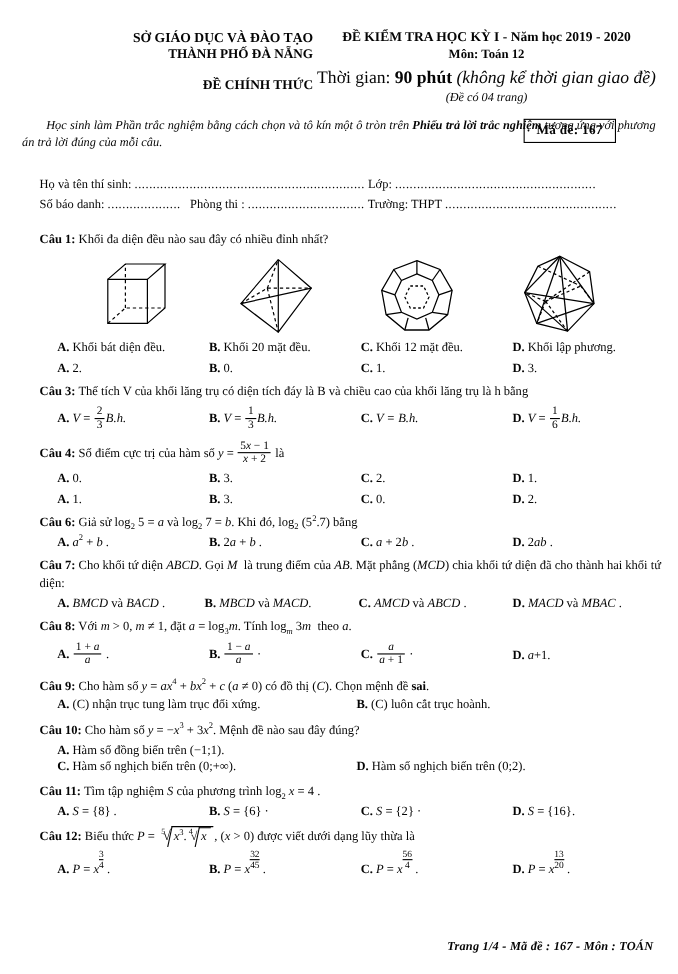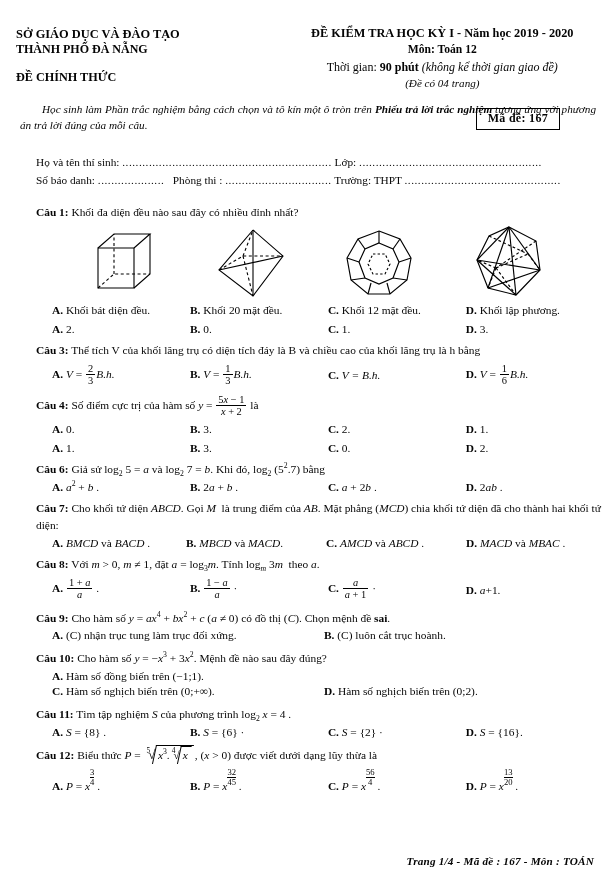--- a/index.html
+++ b/index.html
@@ -10,29 +10,29 @@
     font-family: "Liberation Serif", serif;
     color: #050505;
     font-size: 11.4px;
     position: relative;
     overflow: hidden;
   }
   .page { padding: 26px 16px 0 16px; position: relative; height: 885px; }
 
   
   .hdr { display: flex; width: 100%; }
-  .hdr-left { width: 46%; text-align: left; padding-top: 1px; font-family: Liberation Serif, serif; }
+  .hdr-left { width: 46%; text-align: right; padding-top: 1px; font-family: Liberation Serif, serif; }
   .hdr-right { width: 54%; text-align: center; }
   .b { font-weight: bold; }
   .hdr-left .l1 { font-size: 12.4px; font-weight: bold; line-height: 1.22; }
   .hdr-left .l2 { font-size: 12px; font-weight: bold; line-height: 1.22; }
   .hdr-left .official { font-size: 12.2px; font-weight: bold; margin-top: 13px; }
   .hdr-right .r1 { font-size: 12.3px; font-weight: bold; line-height: 1.25; }
   .hdr-right .r2 { font-size: 11.6px; font-weight: bold; line-height: 1.5; }
-  .hdr-right .r3 { font-size: 12px; line-height: 1.45; }
+  .hdr-right .r3 { font-size: 16px; line-height: 1.45; }
   .hdr-right .r4 { font-size: 11.1px; font-style: italic; line-height: 1.4; }
   .ital { font-style: italic; }
 
   .instr {
     margin-top: 10px; font-size: 11.2px; font-style: italic;
     line-height: 1.42; text-align: justify; padding: 0 4px 0 4px;
   }
   .instr .ind { display: inline-block; width: 22px; }
   .instr b { font-style: italic; font-weight: bold; }
 

